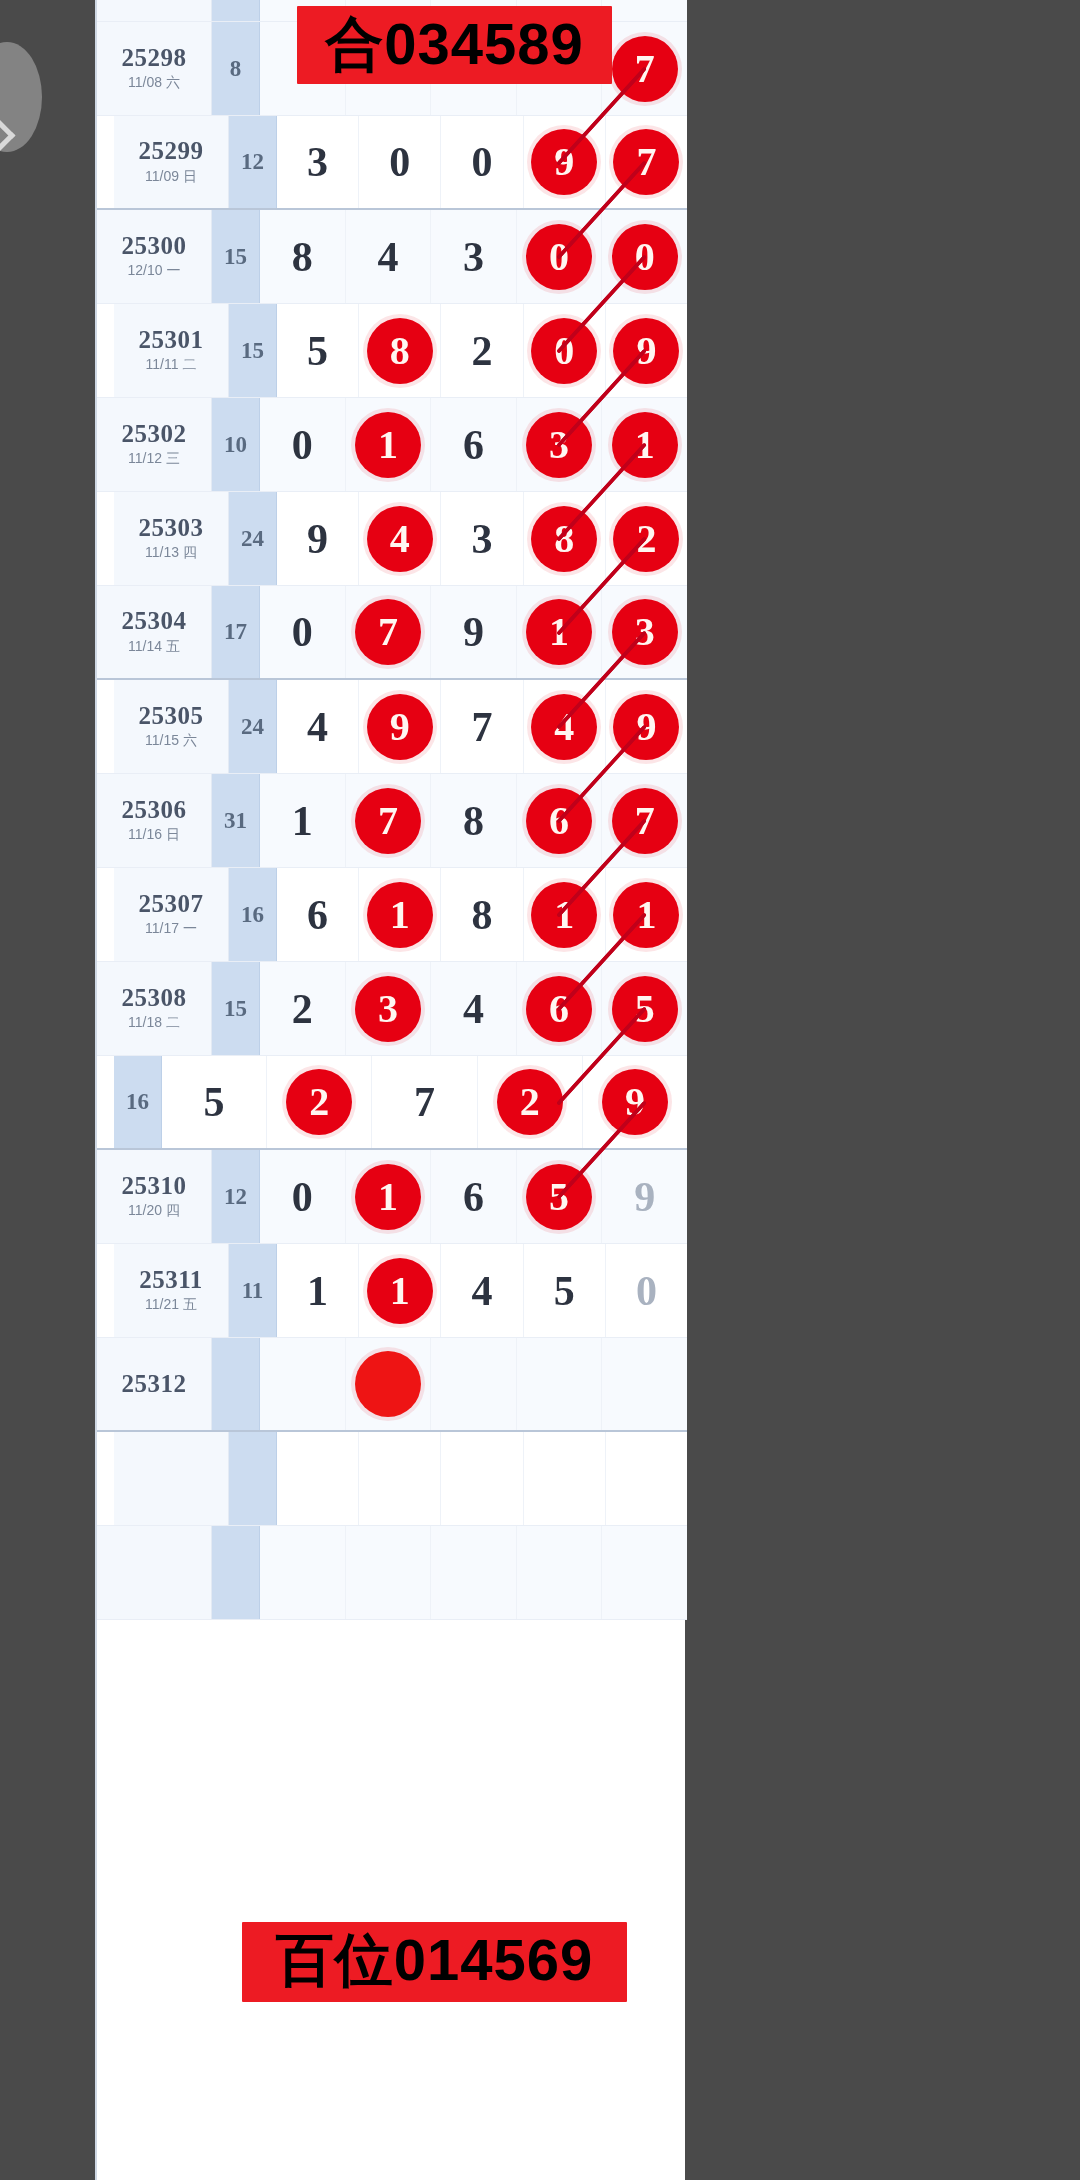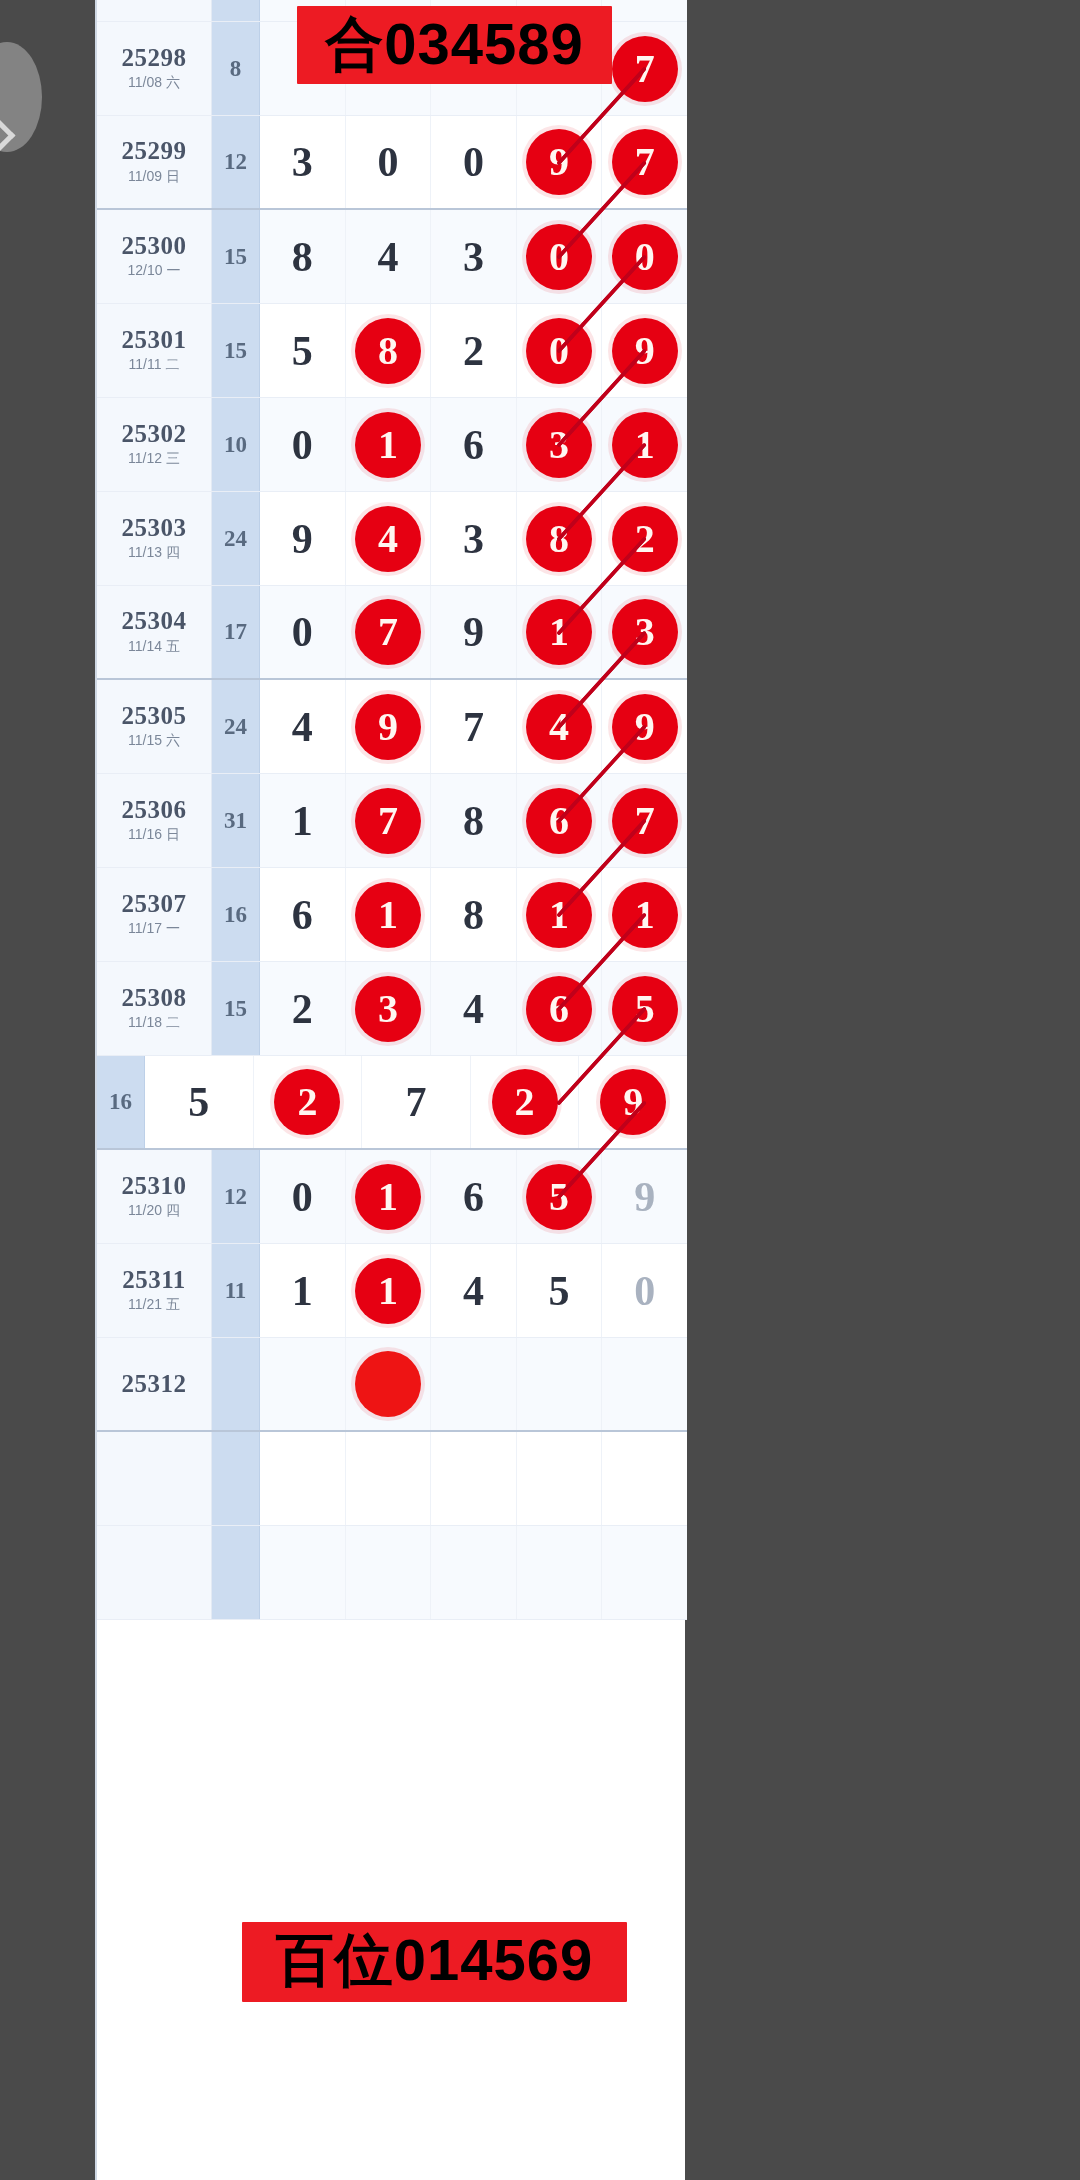--- a/index.html
+++ b/index.html
@@ -49,21 +49,21 @@
   }
   .row{
     position:relative;
     display:flex;
     box-sizing:border-box;
     height:94px;
     border-bottom:1px solid #e9eef6;
   }
   .row.band-end{border-bottom:2px solid #b9c6d8;}
   .row.tint{background:#f7fafe;}
-  .row.plain{background:#ffffff;}
+  .row.plain{background:#ffffff;padding-left:17px;}
 
   .c-issue{
     width:115px;flex:0 0 115px;
     display:flex;flex-direction:column;
     align-items:center;justify-content:center;
     background:#f4f8fd;
     border-right:1px solid #e3eaf4;
     box-sizing:border-box;
   }
   .issue-no{

